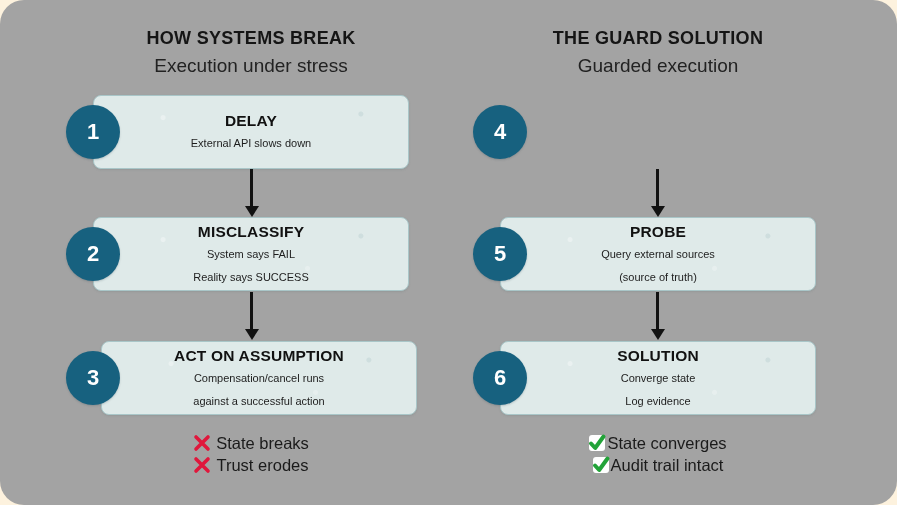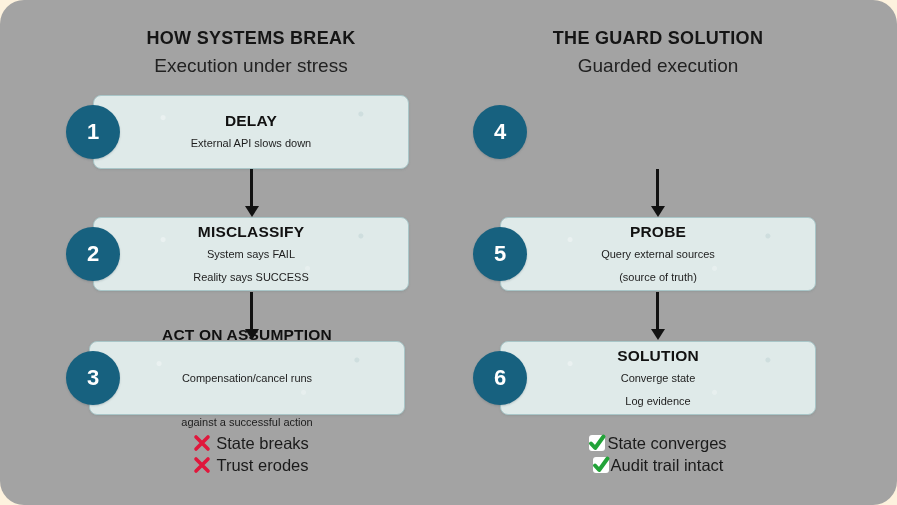--- a/index.html
+++ b/index.html
@@ -140,21 +140,21 @@
     <div class="box-line">System says FAIL</div>
     <div class="box-line">Reality says SUCCESS</div>
   </div>
   <div class="num-circle" style="left:66px;top:227px;">
     <span>2</span>
   </div>
 
   <div class="arrow-line" style="left:250px;top:292px;height:38px;"></div>
   <div class="arrow-head" style="left:245px;top:329px;"></div>
 
-  <div class="step-box" style="left:89px;top:341px;gap:21px;">
+  <div class="step-box" style="left:101px;top:341px;">
     <div class="box-title">ACT ON ASSUMPTION</div>
     <div class="box-line">Compensation/cancel runs</div>
     <div class="box-line">against a successful action</div>
   </div>
   <div class="num-circle" style="left:66px;top:351px;">
     <span>3</span>
   </div>
 
   <div class="outcomes" style="left:93px;top:432px;">
     <div class="outcome-row">

